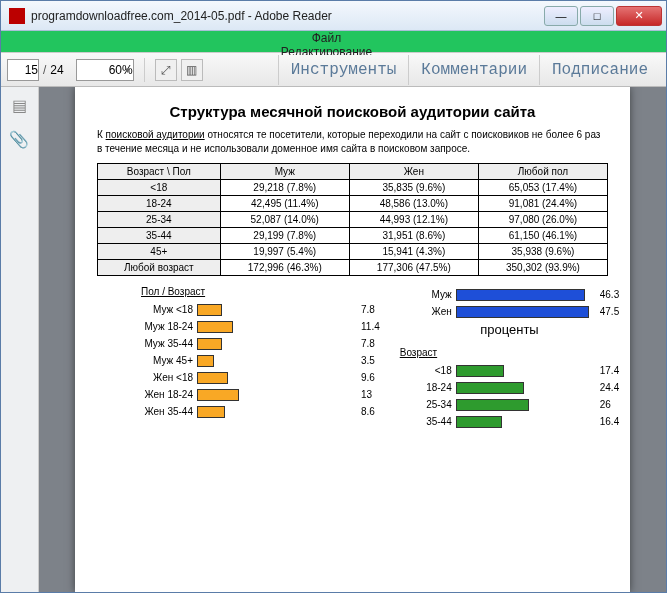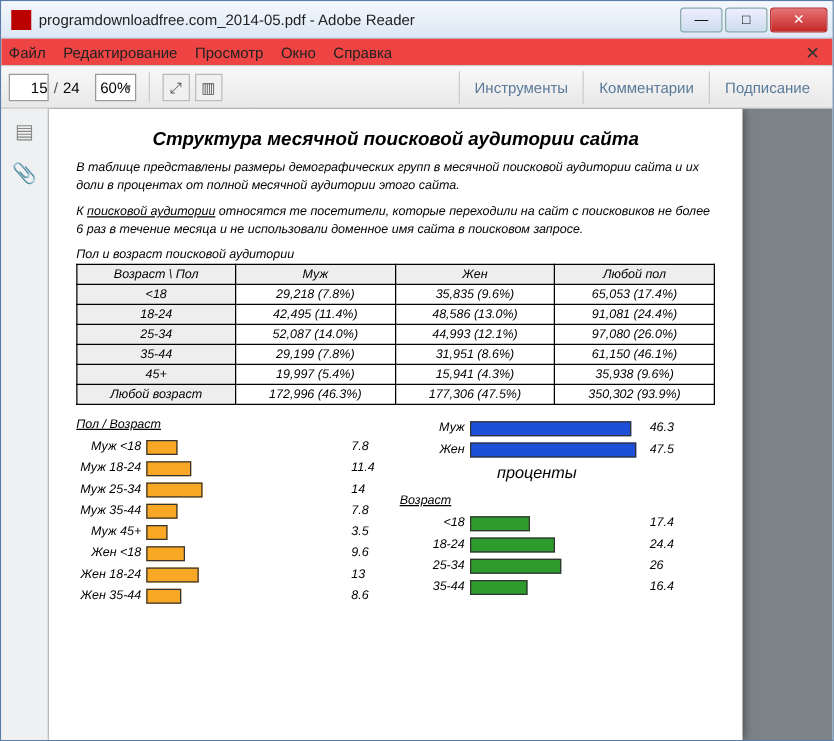--- a/index.html
+++ b/index.html
@@ -3,46 +3,46 @@
 <meta charset="utf-8">
 <style>
 * { box-sizing: border-box; margin: 0; padding: 0; }
 body { font-family: "Segoe UI", Tahoma, sans-serif; font-size: 12px; background: #fff; width: 667px; height: 593px; overflow: hidden; border: 1px solid #5a7ca8; }
 .titlebar { height: 30px; background: linear-gradient(#f4f8fd, #dce8f5); display: flex; align-items: center; padding: 0 4px 0 8px; border-bottom: 1px solid #a9bfd6; }
 .titlebar .icon { width: 16px; height: 16px; background: #b00; margin-right: 6px; }
 .titlebar .title { flex: 1; font-size: 12px; color: #222; }
 .winbtns { display: flex; }
 .winbtn { width: 34px; height: 20px; margin-left: 2px; border: 1px solid #8aa; background: linear-gradient(#eef, #cde); display: flex; align-items: center; justify-content: center; font-size: 11px; border-radius: 3px; }
 .winbtn.close { background: linear-gradient(#e57373, #c62828); color: #fff; width: 46px; border-color: #b33; }
-.menubar { height: 22px; background: #ef4444; display: flex; align-items: center; padding: 0 6px; border-bottom: 1px solid #ccc; }
+.menubar { height: 22px; background: #22c55e; display: flex; align-items: center; padding: 0 6px; border-bottom: 1px solid #ccc; flex-direction: column; }
 .menubar span { margin-right: 14px; color: #222; }
 .menubar .x { margin-left: auto; margin-right: 4px; color: #333; font-size: 14px; }
 .toolbar { height: 34px; background: linear-gradient(#f8f8f8, #e8e8e8); border-bottom: 1px solid #bbb; display: flex; align-items: center; padding: 0 6px; }
 .pagebox { width: 32px; height: 22px; border: 1px solid #999; background: #fff; text-align: right; font-size: 12px; }
 .slash { margin: 0 4px; color: #555; }
-.zoombox { width: 33px; height: 22px; border: 1px solid #999; background: #fff; display: flex; align-items: center; justify-content: center; margin-left: 12px; position: relative; }
+.zoombox { width: 58px; height: 22px; border: 1px solid #999; background: #fff; display: flex; align-items: center; justify-content: flex-end; margin-left: 12px; position: relative; }
 .zoombox::after { content: "▾"; position: absolute; right: 3px; font-size: 9px; color: #666; }
 .sep { width: 1px; height: 24px; background: #ccc; margin: 0 10px; }
 .tbtn { width: 22px; height: 22px; border: 1px solid #bbb; background: #f0f0f0; margin-right: 4px; display: flex; align-items: center; justify-content: center; font-size: 12px; color: #555; }
 .right-tools { margin-left: auto; display: flex; }
-.rtool { padding: 6px 12px; color: #5b7a99; border-left: 1px solid #ccc; font-size: 12px; background: linear-gradient(#f8f8f8, #e8e8e8); }
+.rtool { padding: 6px 12px; color: #5b7a99; border-left: 1px solid #ccc; font-size: 16px; background: linear-gradient(#f8f8f8, #e8e8e8); font-family: Liberation Mono, monospace; }
 .main { display: flex; height: calc(100% - 86px); }
 .sidebar { width: 38px; background: #eef0f2; border-right: 1px solid #ccc; display: flex; flex-direction: column; align-items: center; padding-top: 8px; gap: 14px; }
 .sidebar .sicon { width: 20px; height: 20px; display: flex; align-items: center; justify-content: center; color: #888; font-size: 16px; }
-.viewer { flex: 1; background: #7d8289; overflow: hidden; position: relative; display: flex; justify-content: flex-start; font-style: italic; }
+.viewer { flex: 1; background: #7d8289; overflow: hidden; position: relative; display: flex; justify-content: center; }
 .page { background: #fff; width: 555px; margin: 0; box-shadow: 0 0 8px rgba(0,0,0,.5); padding: 14px 22px; overflow: hidden; }
 .doc-title { text-align: center; font-size: 15px; font-weight: bold; margin: 2px 0 8px; }
 .para { font-size: 10px; line-height: 1.35; margin-bottom: 8px; }
 .para u { text-decoration: underline; }
 .tabcap { font-size: 10px; margin-bottom: 2px; }
 table.data { border-collapse: collapse; width: 100%; font-size: 10px; }
 table.data th, table.data td { border: 1px solid #000; padding: 2px 6px; text-align: center; }
 table.data th { background: #eee; font-weight: normal; }
 table.data td.lbl { background: #eee; }
-.charts { display: flex; margin-top: 10px; gap: 20px; }
+.charts { display: flex; margin-top: 10px; gap: 20px; margin-left: 44px; }
 .col { font-size: 10px; }
 .col .chtitle { text-decoration: underline; font-size: 10px; margin-bottom: 4px; }
 .chtitle2 { text-decoration: underline; font-size: 10px; margin: 10px 0 4px; }
 .barrow { display: flex; align-items: center; height: 17px; }
 .barlbl { width: 56px; text-align: right; padding-right: 4px; }
 .bararea { width: 160px; position: relative; }
 .bar { height: 12px; border: 1px solid #333; }
 .orange { background: #f9a825; }
 .blue { background: #1e4fd8; }
 .green { background: #2e9b2e; }
@@ -90,23 +90,21 @@
 </div>
 
 <div class="main">
   <div class="sidebar">
     <div class="sicon">▤</div>
     <div class="sicon">📎</div>
   </div>
   <div class="viewer">
     <div class="page">
       <div class="doc-title">Структура месячной поисковой аудитории сайта</div>
-      <p class="para">В таблице представлены размеры демографических групп в месячной поисковой аудитории сайта и их доли в процентах от полной месячной аудитории этого сайта.</p>
       <p class="para"><span>К </span><u>поисковой аудитории</u><span> относятся те посетители, которые переходили на сайт с поисковиков не более 6 раз в течение месяца и не использовали доменное имя сайта в поисковом запросе.</span></p>
-      <div class="tabcap">Пол и возраст поисковой аудитории</div>
       <table class="data">
         <tbody>
             <tr>
           <th>Возраст \ Пол</th>
           <th>Муж</th>
           <th>Жен</th>
           <th>Любой пол</th>
         </tr>
         <tr>
               <td class="lbl">&lt;18</td>
@@ -159,27 +157,20 @@
                 <div class="barval">7.8</div>
               </div>
               <div class="barrow">
                 <div class="barlbl">Муж 18-24</div>
                 <div class="bararea" style="width: 160px;">
                   <div class="bar orange" style="width: 36.48px;"></div>
                 </div>
                 <div class="barval">11.4</div>
               </div>
               <div class="barrow">
-                <div class="barlbl">Муж 25-34</div>
-                <div class="bararea" style="width: 160px;">
-                  <div class="bar orange" style="width: 44.8px;"></div>
-                </div>
-                <div class="barval">14</div>
-              </div>
-              <div class="barrow">
                 <div class="barlbl">Муж 35-44</div>
                 <div class="bararea" style="width: 160px;">
                   <div class="bar orange" style="width: 24.96px;"></div>
                 </div>
                 <div class="barval">7.8</div>
               </div>
               <div class="barrow">
                 <div class="barlbl">Муж 45+</div>
                 <div class="bararea" style="width: 160px;">
                   <div class="bar orange" style="width: 17.28px;"></div>

